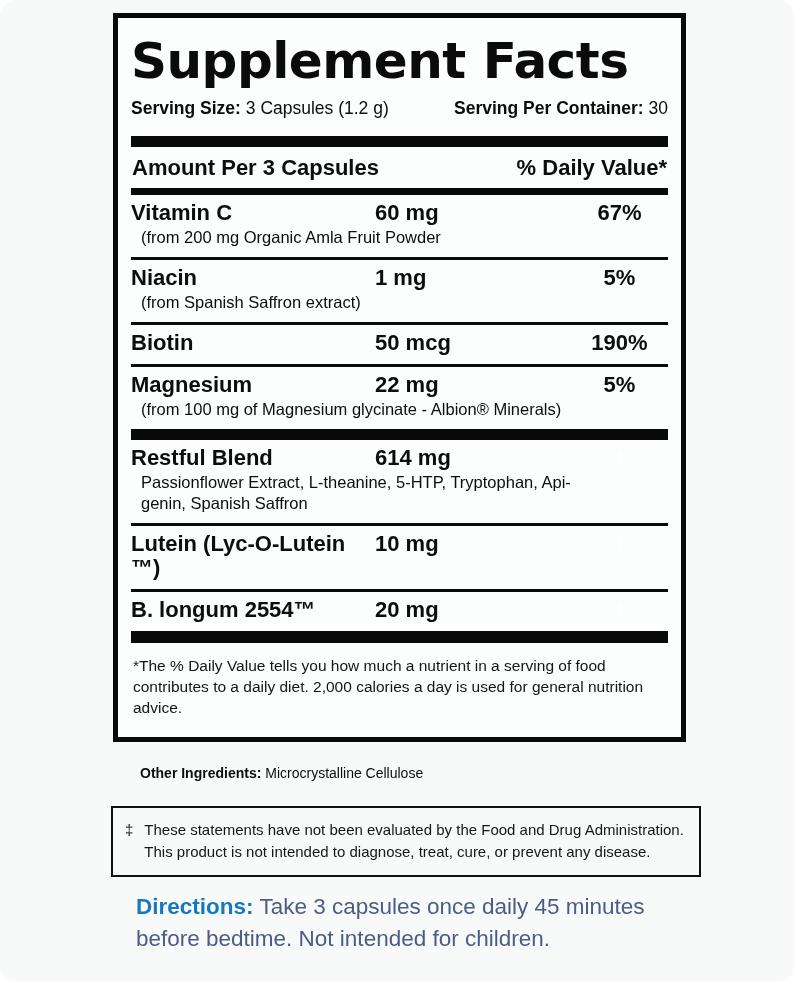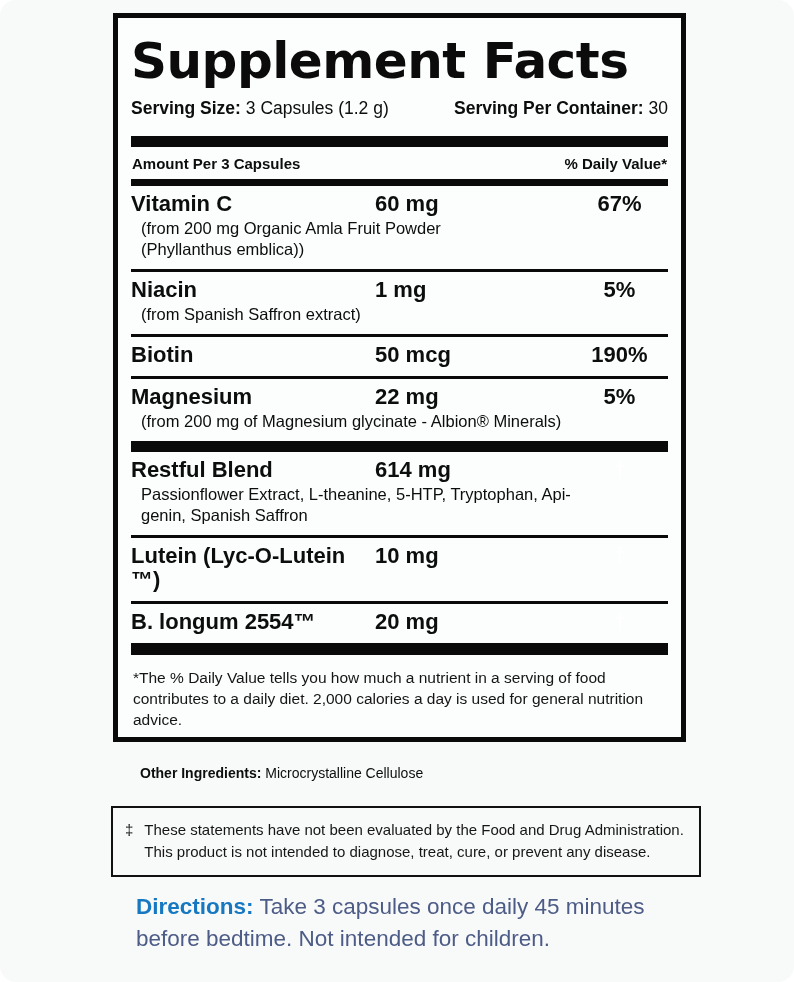--- a/index.html
+++ b/index.html
@@ -37,21 +37,21 @@
   }
   .bold { font-weight:bold; }
   .bar { background:#0a0a0a; width:100%; }
   .bar-thick   { height:11px; }
   .bar-mid     { height:7px; }
   .bar-thicker { height:12px; }
   .bar-top { margin-top:16px; }
 
   .header-row {
     display:flex; justify-content:space-between;
-    font-weight:bold; font-size:15px;
+    font-weight:bold; font-size:22px;
     padding:8px 1px 7px 1px;
   }
 
   .row { padding:6px 0 9px 0; }
   .row-main { display:flex; align-items:baseline; font-weight:bold; font-size:22px; line-height:24px; }
   .col-name   { flex:1; text-align:left; }
   .col-amount { width:140px; text-align:left; }
   .col-dv     { width:97px; margin-left:56px; text-align:center; }
   .dv-ghost   { color:#ffffff; font-weight:bold; }
   .row-desc { font-size:16.5px; line-height:21px; padding-left:10px; margin-top:2px; }
@@ -117,21 +117,20 @@
     <div class="bar bar-mid"></div>
 
     <div class="row">
       <div class="row-main">
         <span class="col-name">Vitamin C</span>
         <span class="col-amount">60 mg</span>
         <span class="col-dv">67%</span>
       </div>
       <div class="row-desc">
         <span class="desc-line">(from 200 mg Organic Amla Fruit Powder</span>
-        <span class="desc-line">(Phyllanthus emblica))</span>
       </div>
     </div>
     <div class="divider"></div>
 
     <div class="row">
       <div class="row-main">
         <span class="col-name">Niacin</span>
         <span class="col-amount">1 mg</span>
         <span class="col-dv">5%</span>
       </div>
@@ -150,21 +149,21 @@
     </div>
     <div class="divider"></div>
 
     <div class="row">
       <div class="row-main">
         <span class="col-name">Magnesium</span>
         <span class="col-amount">22 mg</span>
         <span class="col-dv">5%</span>
       </div>
       <div class="row-desc">
-        <span class="desc-line">(from 200 mg of Magnesium glycinate - Albion® Minerals)</span>
+        <span class="desc-line">(from 100 mg of Magnesium glycinate - Albion® Minerals)</span>
       </div>
     </div>
     <div class="bar bar-thick"></div>
 
     <div class="row">
       <div class="row-main">
         <span class="col-name">Restful Blend</span>
         <span class="col-amount">614 mg</span>
         <span class="col-dv dv-ghost">†</span>
       </div>

